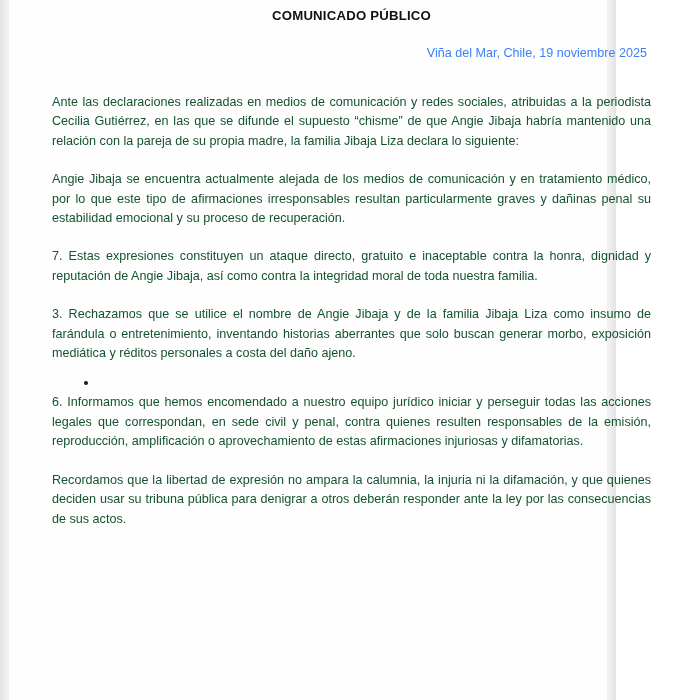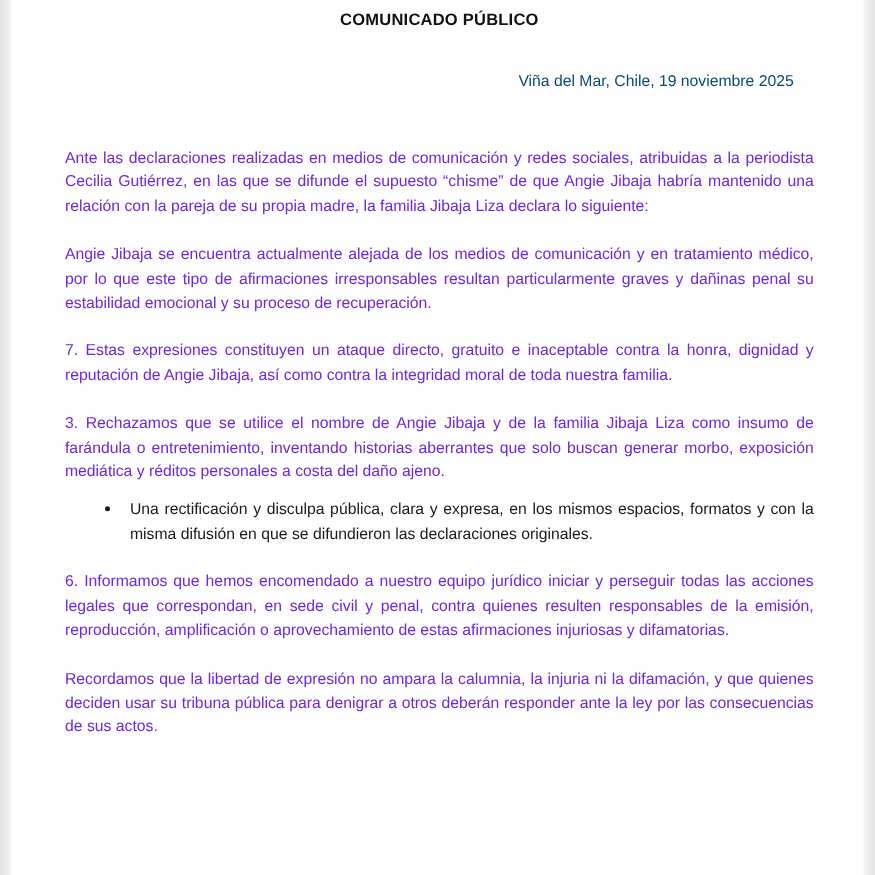--- a/index.html
+++ b/index.html
@@ -12,21 +12,21 @@
     width: 700px;
     height: 700px;
     overflow: hidden;
     font-family: "Liberation Sans", sans-serif;
     color: #1a1a1a;
   }
 
   
   .page-wrap {
     position: relative;
-    width: 700px;
+    width: 616px;
     height: 700px;
     background: #ebebeb;
     box-sizing: border-box;
   }
   .page-edge-left,
   .page-edge-right {
     position: absolute;
     top: 0;
     bottom: 0;
     width: 9px;
@@ -61,32 +61,32 @@
     margin: 0;
     padding-top: 8px;
     line-height: 15px;
     color: #111111;
   }
 
   .doc-date {
     text-align: right;
     font-size: 12.6px;
     line-height: 15px;
-    margin: 16px;
+    margin: 4px;
     padding-top: 19px;
-    color: #0c4a6e;
+    color: #3b82f6;
   }
 
   .para {
     text-align: justify;
     font-size: 12.6px;
     line-height: 19.4px;
     margin: 0;
     padding-top: 19px;
-    color: #6d28d9;
+    color: #14532d;
     -webkit-hyphens: none;
     hyphens: none;
   }
 
   .para-first { padding-top: 28px; }
 
   .bullet-list {
     list-style: none;
     margin: 0;
     padding: 8px 0 0 0;
@@ -133,21 +133,20 @@
 
 
       <p class="para">7. Estas expresiones constituyen un ataque directo, gratuito e inaceptable contra la honra, dignidad y reputación de Angie Jibaja, así como contra la integridad moral de toda nuestra familia.</p>
 
       <p class="para">3. Rechazamos que se utilice el nombre de Angie Jibaja y de la familia Jibaja Liza como insumo de farándula o entretenimiento, inventando historias aberrantes que solo buscan generar morbo, exposición mediática y réditos personales a costa del daño ajeno.</p>
 
 
       <ul class="bullet-list">
         <li>
           <span class="bullet-dot"></span>
-          <span class="bullet-text">Una rectificación y disculpa pública, clara y expresa, en los mismos espacios, formatos y con la misma difusión en que se difundieron las declaraciones originales.</span>
         </li>
       </ul>
 
       <p class="para">6. Informamos que hemos encomendado a nuestro equipo jurídico iniciar y perseguir todas las acciones legales que correspondan, en sede civil y penal, contra quienes resulten responsables de la emisión, reproducción, amplificación o aprovechamiento de estas afirmaciones injuriosas y difamatorias.</p>
 
 
       <p class="para">Recordamos que la libertad de expresión no ampara la calumnia, la injuria ni la difamación, y que quienes deciden usar su tribuna pública para denigrar a otros deberán responder ante la ley por las consecuencias de sus actos.</p>
 
     </div>
   </div>

